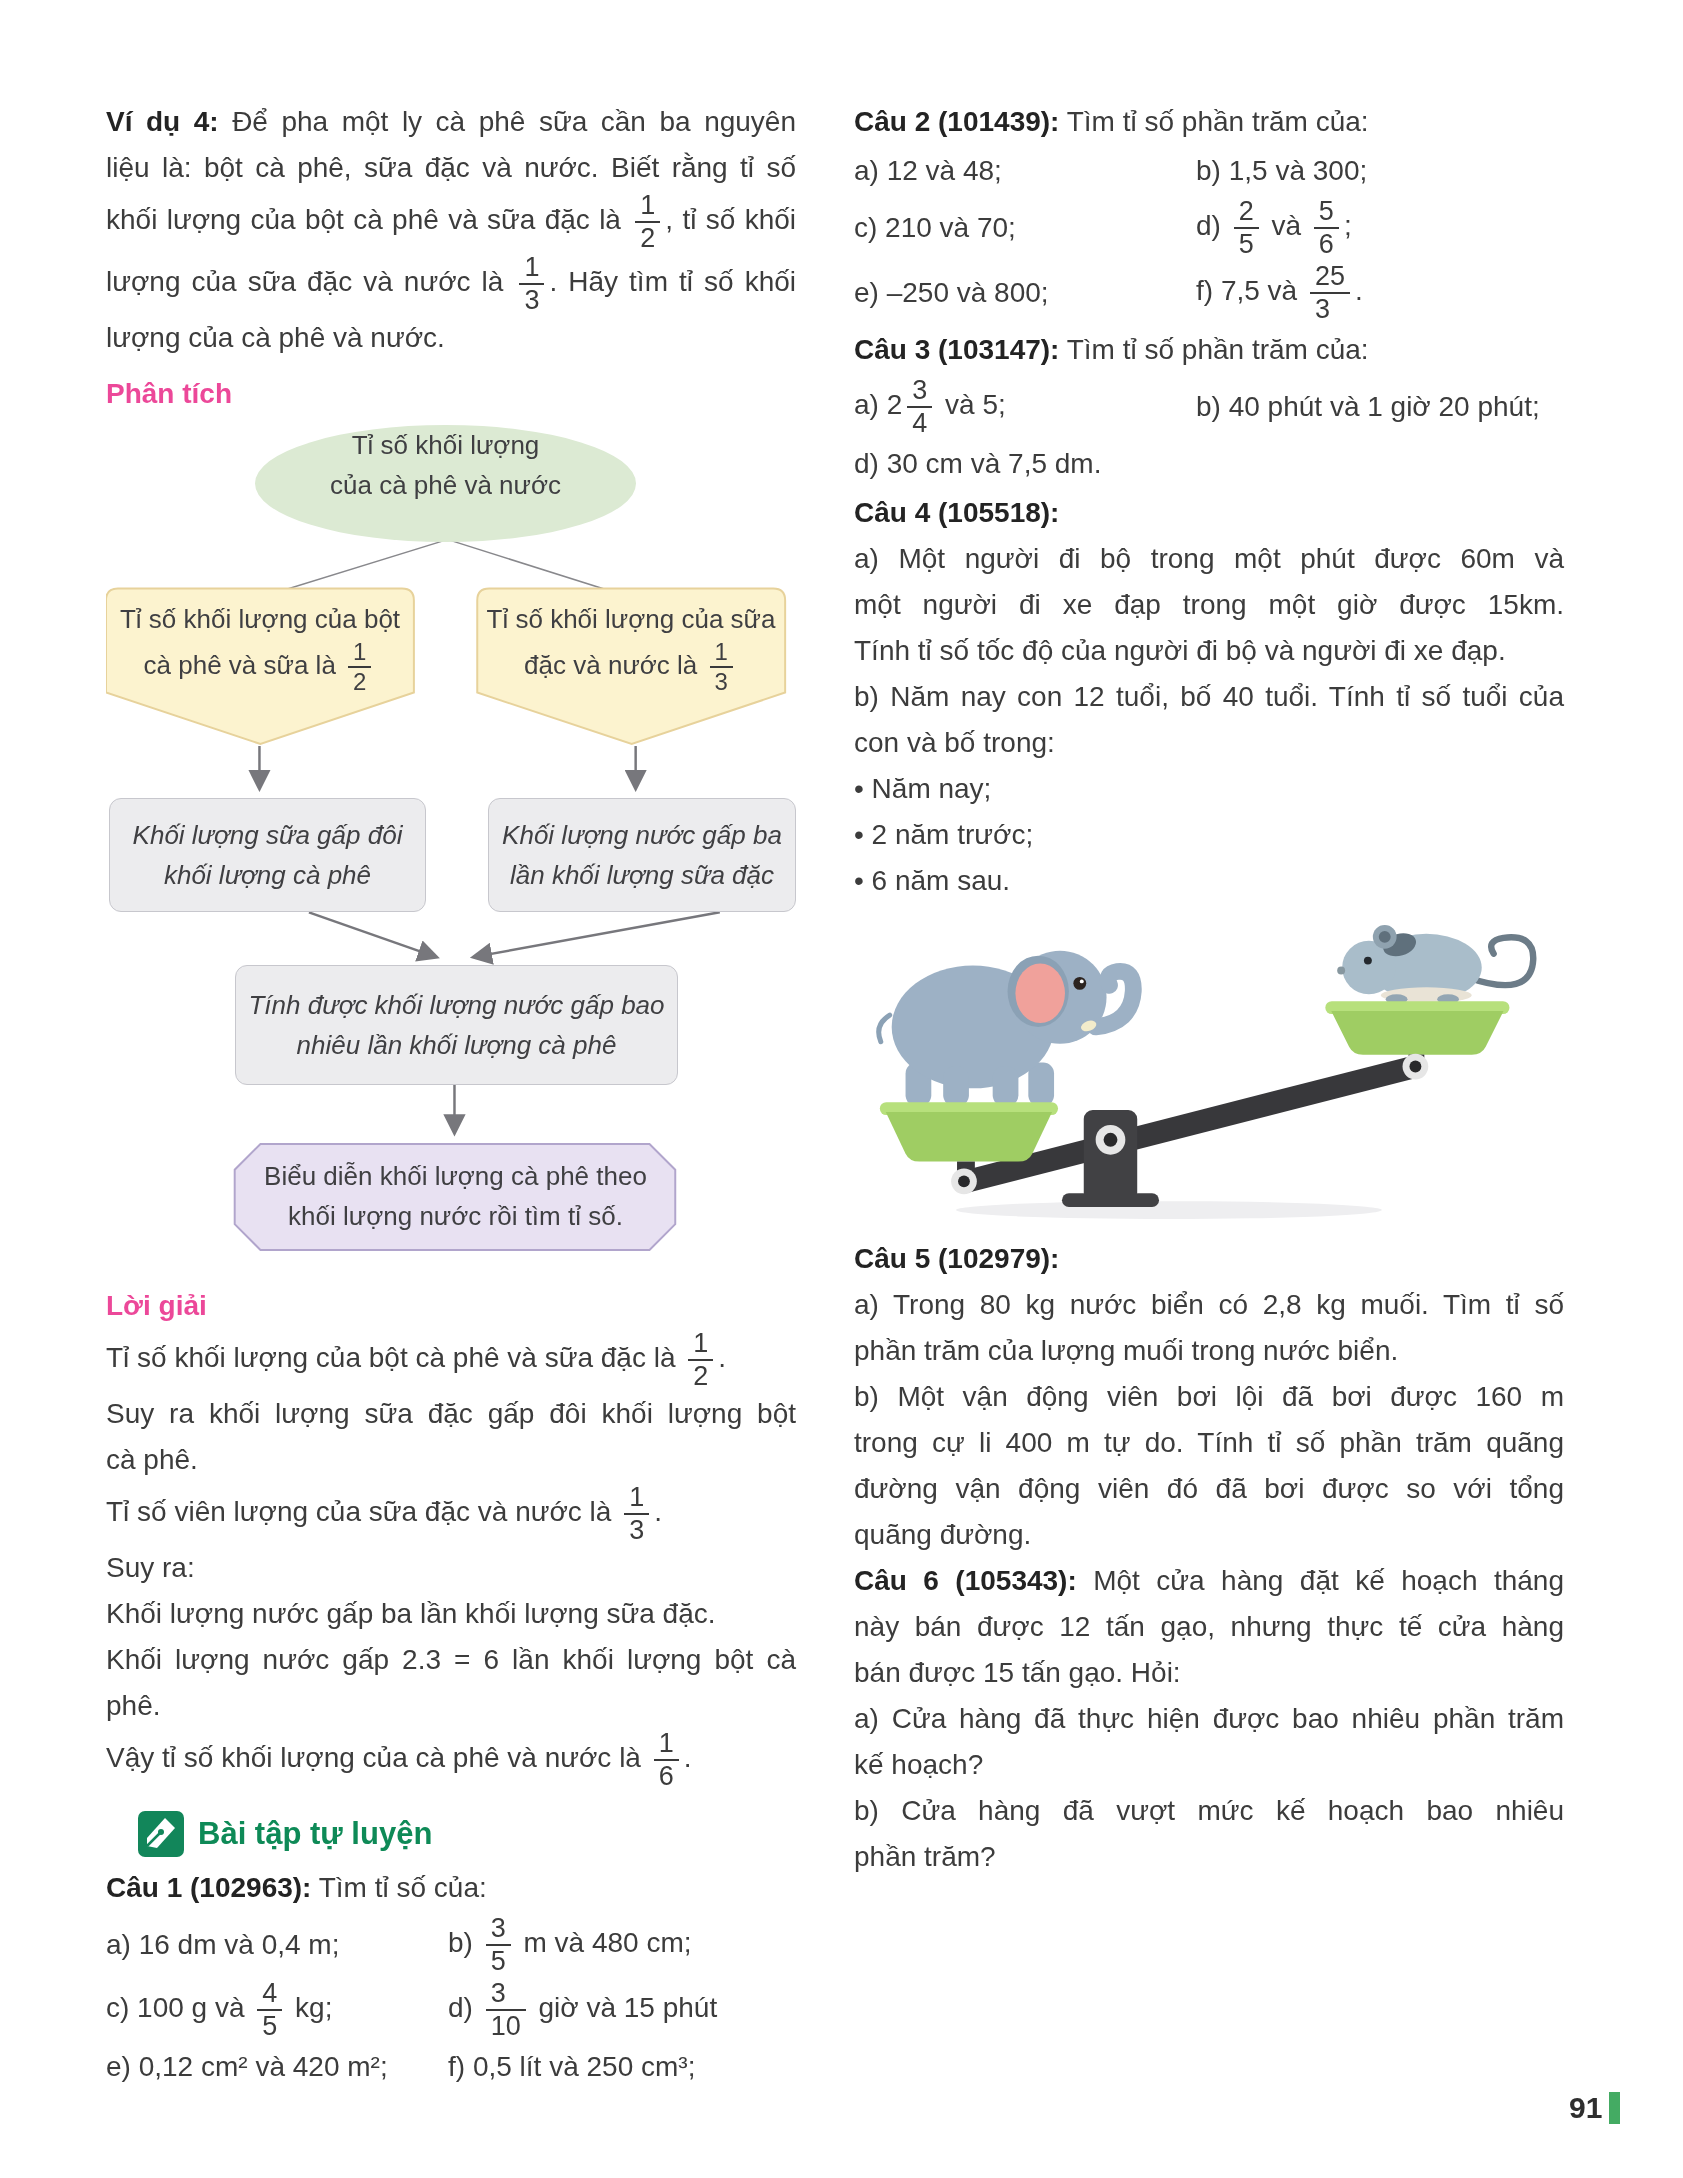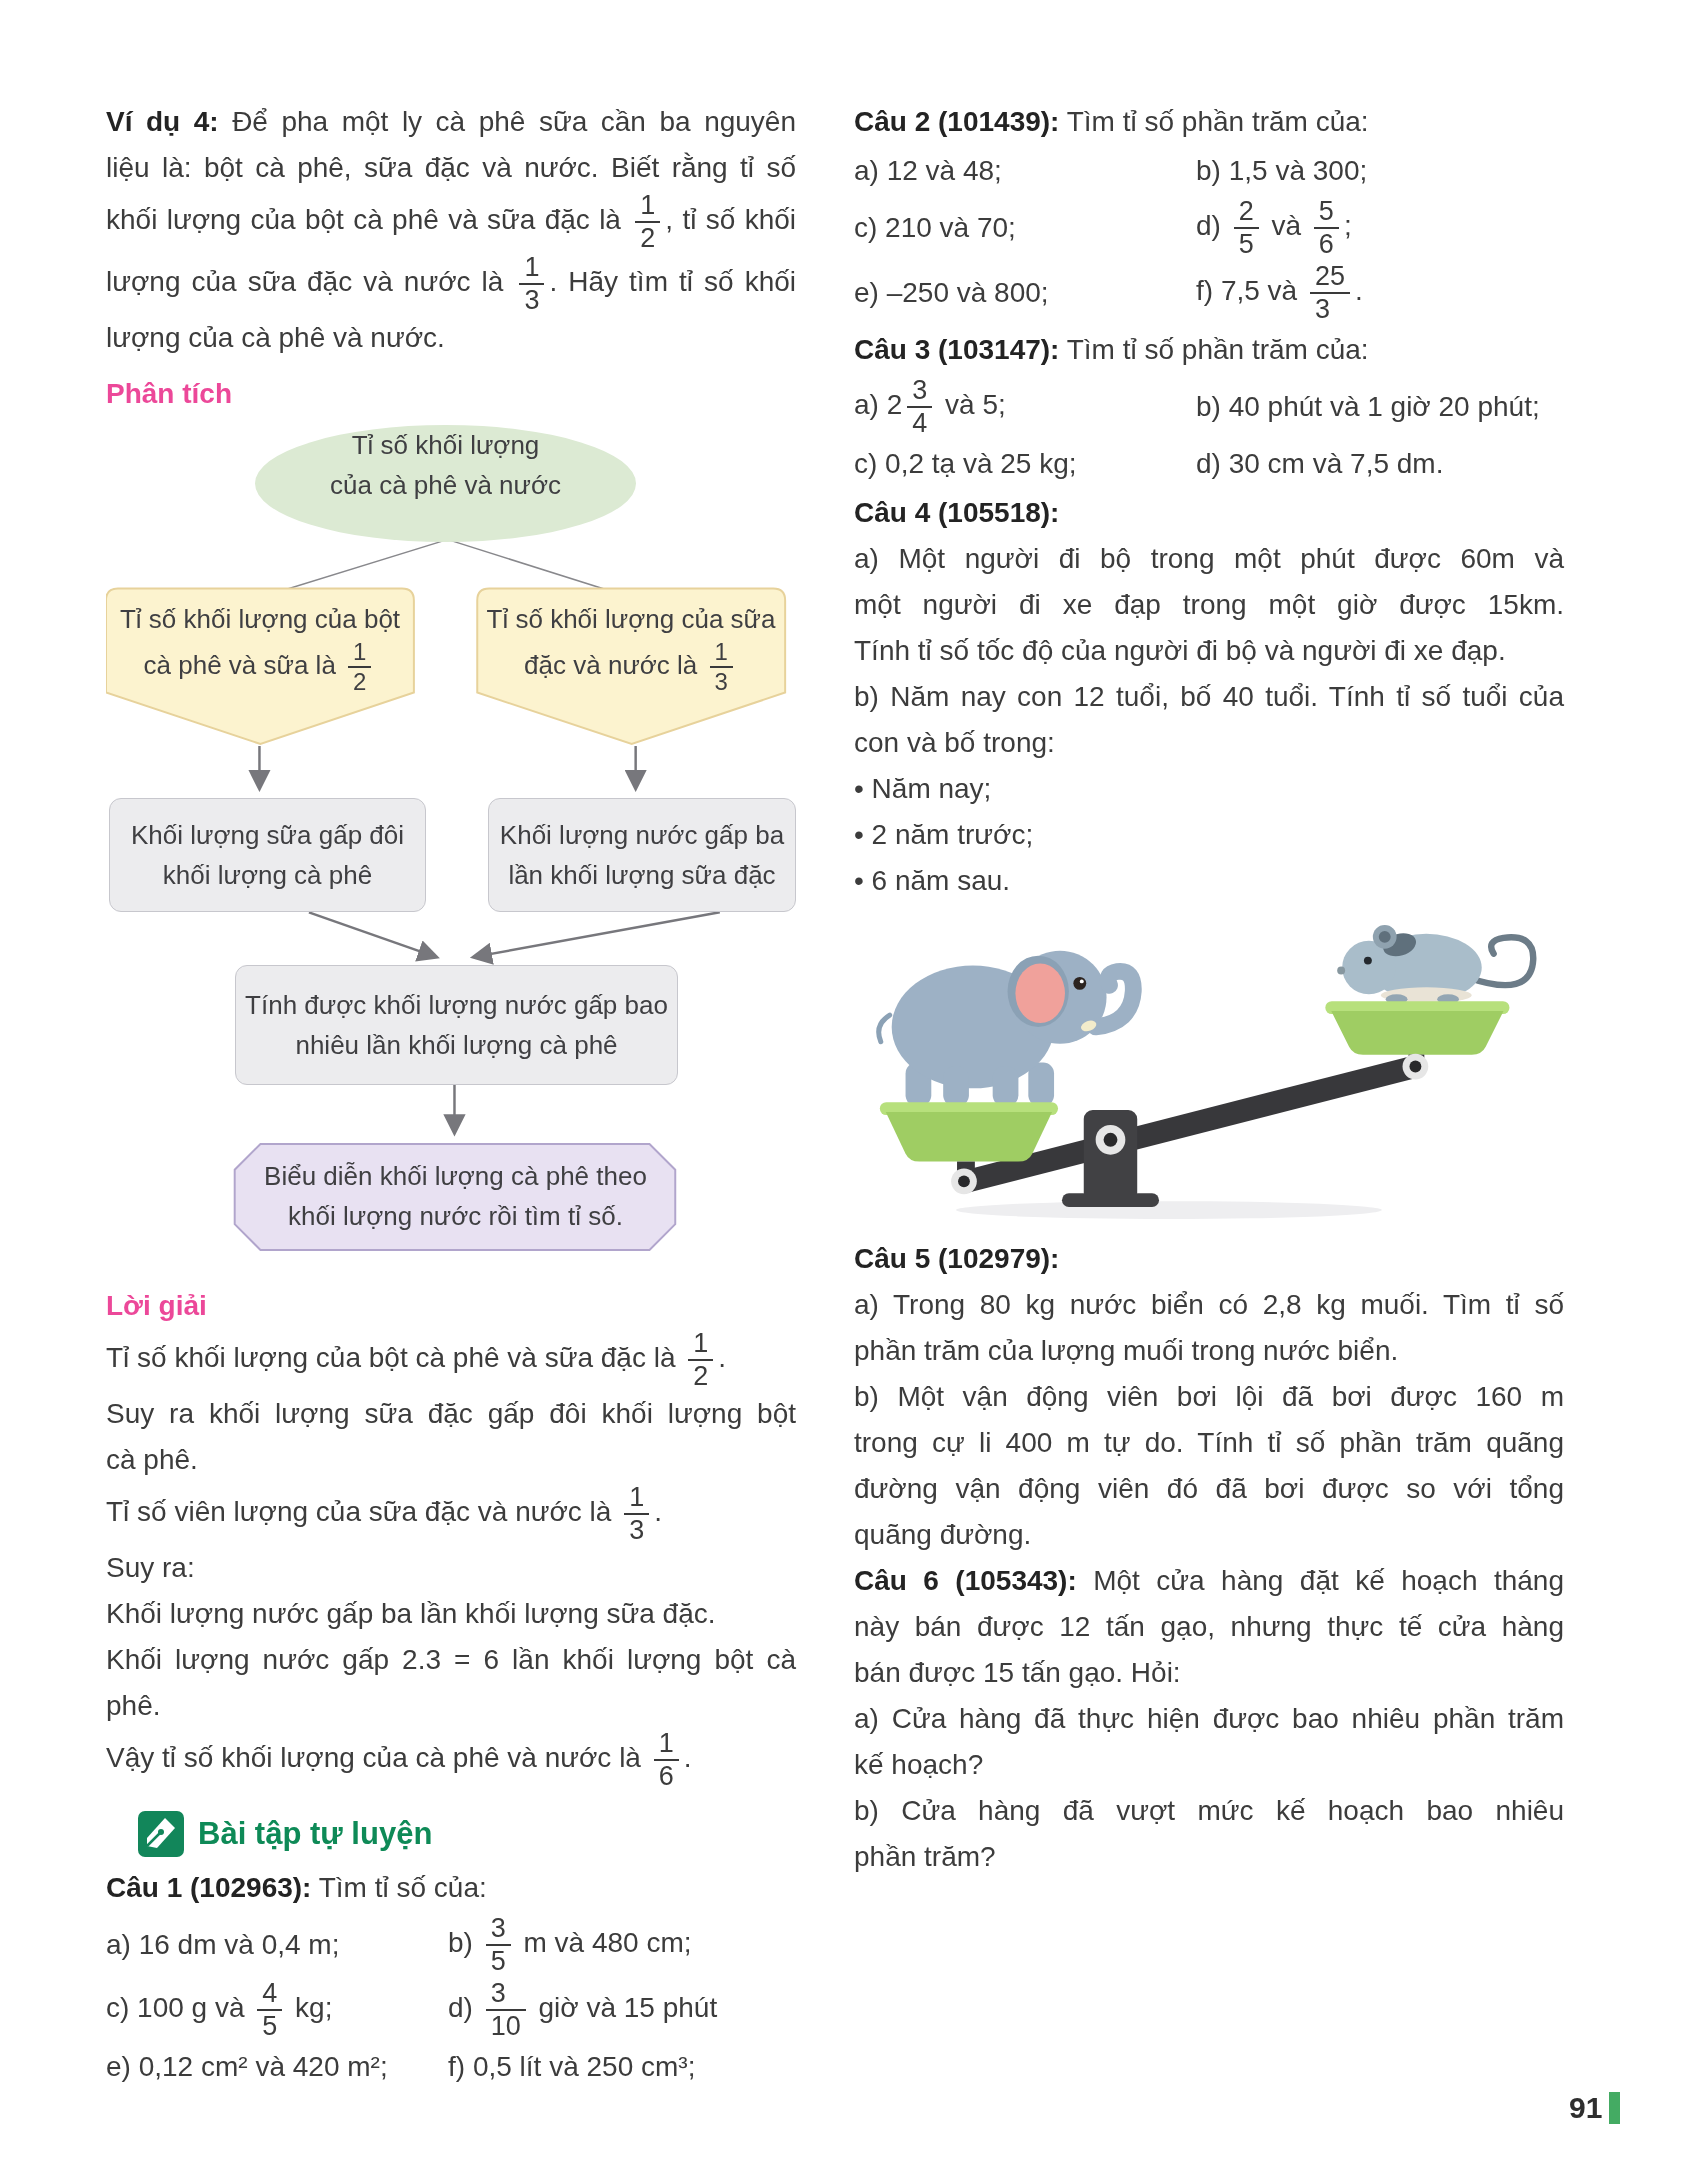--- a/index.html
+++ b/index.html
@@ -19,21 +19,21 @@
   .heading{font-weight:bold;color:#ec4899;line-height:46px;margin-top:10px;}
   
   #flow{position:relative;width:693px;height:844px;margin-top:8px;}
   #flow svg.wires{position:absolute;left:0;top:0;}
   .flowtext{position:absolute;font-size:26px;color:#3f3f42;}
   .flowtext .cline{line-height:40px;}
   .flowtext .frac .fn,.flowtext .frac .fd{font-size:24px;line-height:26px;}
   .ellipse{position:absolute;left:149px;top:0;width:381px;height:117px;border-radius:50%;
            background:#dcead3;display:flex;justify-content:center;}
   .graybox{position:absolute;background:#ececee;border:1.5px solid #c7c7cd;border-radius:12px;
-           display:flex;align-items:center;justify-content:center;}
+           display:flex;align-items:center;justify-content:center;font-style:italic;}
   
   #practice-head{display:flex;align-items:center;gap:14px;margin-top:20px;padding-left:32px;}
   #practice-title{font-weight:bold;font-size:31px;color:#0e8a57;}
   
   .pair{display:flex;align-items:center;margin:3px 0;}
   .pair .ca{flex:0 0 342px;}
   .pair .cb{flex:1;}
   .para{margin:0;}
   .sp8{margin-top:8px;}
   #balance-wrap{margin:12px 0 6px 8px;}
@@ -217,23 +217,20 @@
       </div>
     <div class="pair">
       <div class="ca">
           <div class="jline last"><span>a) 2</span><span class="frac"><span class="fn">3</span><span class="fd">4</span></span><span> và 5;</span></div>
         </div>
       <div class="cb">
           <div class="jline last"><span>b) 40 phút và 1 giờ 20 phút;</span></div>
         </div>
     </div>
     <div class="pair">
-      <div class="ca">
-          <div class="jline last"><span>c) 0,2 tạ và 25 kg;</span></div>
-        </div>
       <div class="cb">
           <div class="jline last"><span>d) 30 cm và 7,5 dm.</span></div>
         </div>
     </div>
 
     <div class="para">
         <div class="jline last"><span class="bseg">Câu 4 (105518):</span></div>
       </div>
     <div class="para">
         <div class="jline"><span>a) Một người đi bộ trong một phút được 60m và</span></div>

